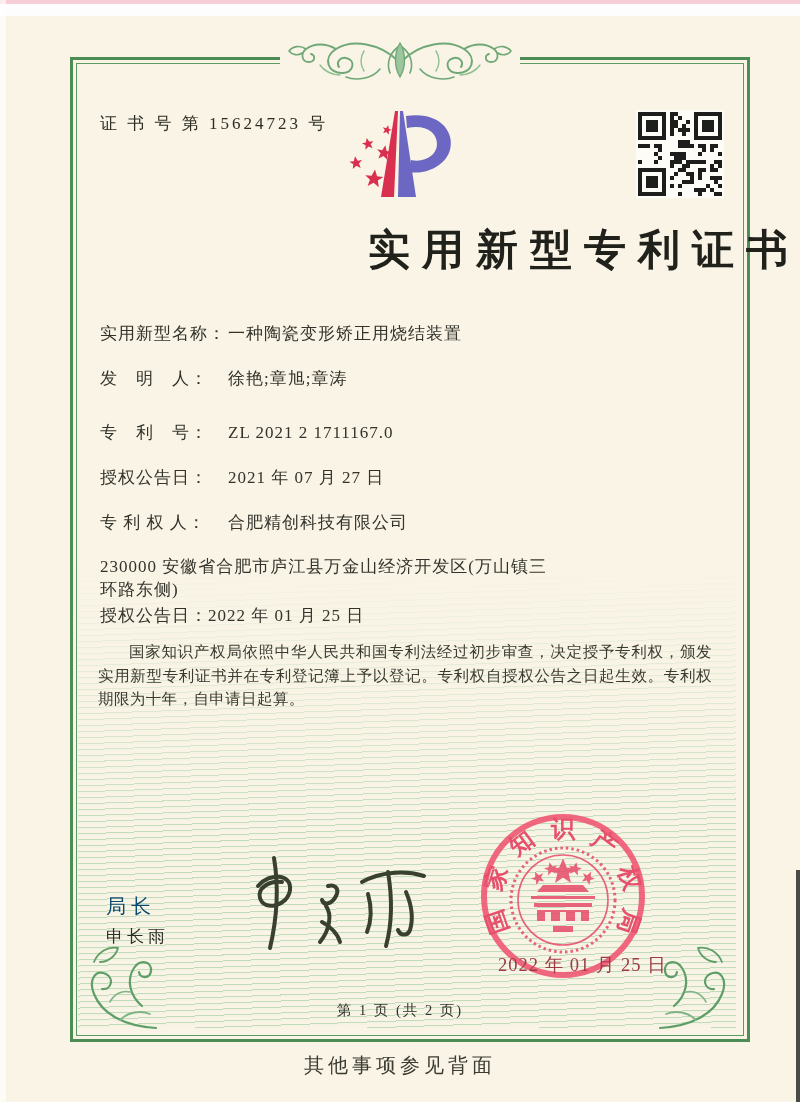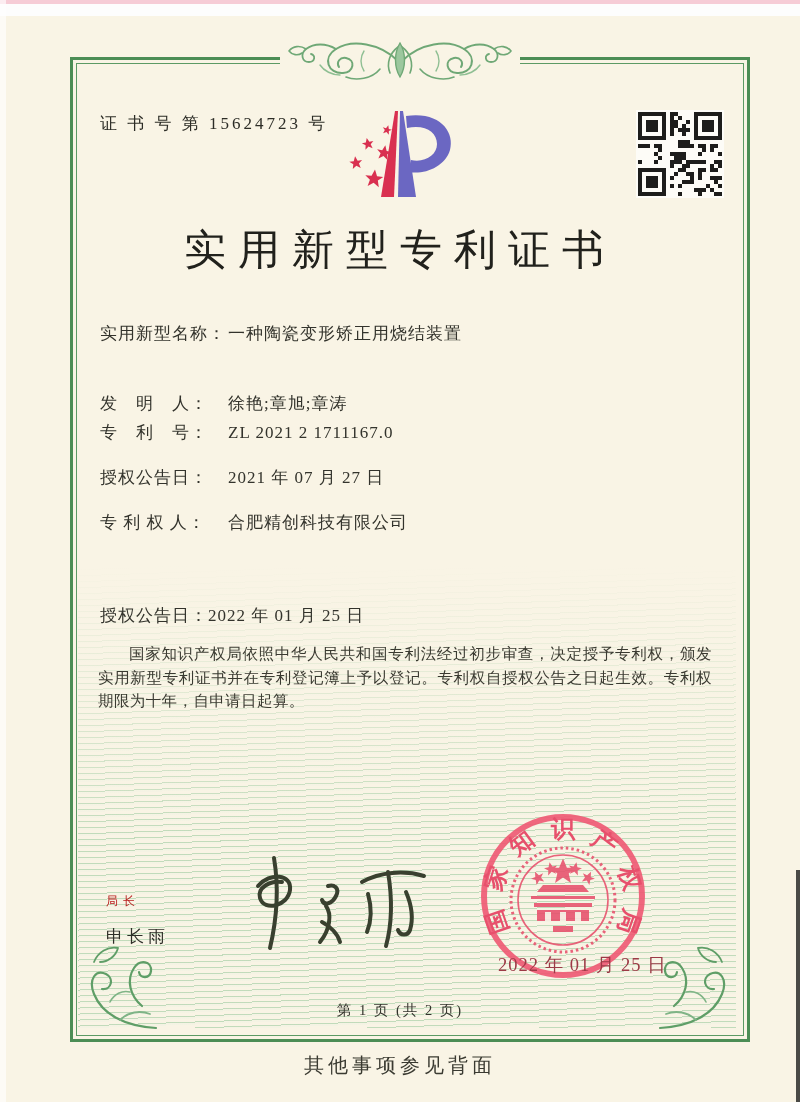--- a/index.html
+++ b/index.html
@@ -25,34 +25,34 @@
     background:linear-gradient(180deg,#f9f4e5 0%,#f9f4e5 52%,rgba(249,244,229,.55) 66%,rgba(249,244,229,0) 80%);
   }
   
   .orn-top{left:280px;top:31px;width:240px;height:54px;background:#f9f4e5;}
   .orn-bl{left:80px;top:932px;width:80px;height:100px;}
   .orn-br{left:656px;top:932px;width:80px;height:100px;}
   
   .cert-no{left:100px;top:112px;font-size:17px;letter-spacing:3px;color:#2c2c26;}
   .logo{left:340px;top:106px;width:120px;height:96px;}
   .qr{left:636px;top:110px;width:84px;height:84px;background:#fdfcf7;padding:2px;}
-  .title{left:0;right:0;top:222px;text-align:center;font-size:42px;letter-spacing:12px;
-    color:#21211c;font-weight:400;}
+  .title{left:0;right:0;top:222px;text-align:right;font-size:42px;letter-spacing:12px;
+    color:#21211c;font-weight:700;}
   
   .field-row{left:100px;width:616px;display:flex;font-size:17px;line-height:23px;letter-spacing:1px;color:#33332c;}
   .field-label{white-space:pre;flex:0 0 128px;}
   .field-value{white-space:pre-line;}
   .grant-pair{display:flex;}
   .grant-first{width:290px;}
   
   .paras{left:98px;top:642px;width:614px;font-size:15.5px;line-height:23.5px;
-    letter-spacing:.4px;color:#3a3a31;text-align:justify;}
+    letter-spacing:.4px;color:#3a3a31;text-align:justify;font-family:Liberation Mono, monospace;}
   .paras p{margin:0;text-indent:2em;}
   
-  .officer-title{left:106px;top:893px;font-size:12px;letter-spacing:5px;color:#b91c1c;}
+  .officer-title{left:106px;top:893px;font-size:20px;letter-spacing:5px;color:#0c4a6e;}
   .officer-name{left:106px;top:925px;font-size:17px;letter-spacing:4px;color:#2e2e28;}
   .signature{left:228px;top:848px;width:212px;height:108px;}
   .seal{left:473px;top:806px;width:180px;height:180px;}
   .seal-char{font-size:24px;font-weight:bold;fill:#e7506c;font-family:"Liberation Serif","DejaVu Serif",serif;}
   .seal-date{left:498px;top:952px;font-size:18.5px;letter-spacing:1px;color:#9c3a46;font-weight:500;}
   
   .page-footer{left:78px;top:1001px;width:644px;text-align:center;font-size:14.5px;letter-spacing:2px;color:#33332c;}
   .back-note{left:0;right:0;top:1052px;text-align:center;font-size:20px;letter-spacing:4px;color:#3a3a31;}
 </style>
 </head>
@@ -228,37 +228,39 @@
     <rect x="19" y="20" width="1" height="1" fill="#1d1d1b"></rect>
     <rect x="20" y="20" width="1" height="1" fill="#1d1d1b"></rect>
   </svg>
 
 <div class="abs title">实用新型专利证书</div>
 
 <div class="abs field-row" style="top:322px">
   <span class="field-label">实用新型名称：</span>
   <span class="field-value">一种陶瓷变形矫正用烧结装置</span>
 </div>
-<div class="abs field-row" style="top:392px">
+<div class="abs field-row" style="top:367px">
   <span class="field-label">发　明　人：</span>
   <span class="field-value">徐艳;章旭;章涛</span>
 </div>
 <div class="abs field-row" style="top:421px">
   <span class="field-label">专　利　号：</span>
   <span class="field-value">ZL 2021 2 1711167.0</span>
 </div>
 <div class="abs field-row" style="top:466px">
   <span class="field-label">授权公告日：</span>
   <span class="field-value">2021 年 07 月 27 日</span>
 </div>
 <div class="abs field-row" style="top:511px">
   <span class="field-label">专 利 权 人：</span>
   <span class="field-value">合肥精创科技有限公司</span>
 </div>
 <div class="abs field-row" style="top:555px">
+  <span class="field-value">230000 安徽省合肥市庐江县万金山经济开发区(万山镇三
+环路东侧)</span>
 </div>
 <div class="abs field-row" style="top:604px">
   <span class="grant-pair grant-first">
     <span>授权公告日：</span>
     <span>2022 年 01 月 25 日</span>
   </span>
 </div>
 
 <div class="abs paras">
   <p>国家知识产权局依照中华人民共和国专利法经过初步审查，决定授予专利权，颁发实用新型专利证书并在专利登记簿上予以登记。专利权自授权公告之日起生效。专利权期限为十年，自申请日起算。</p>

